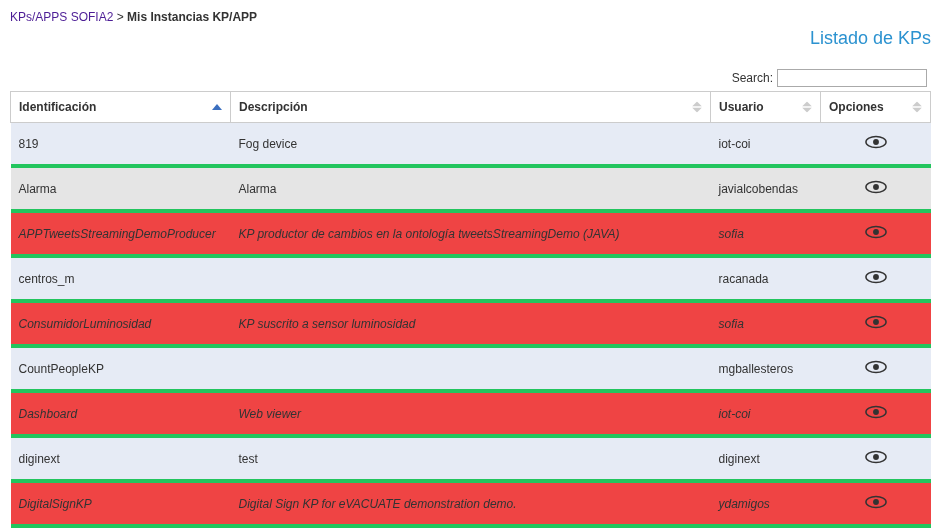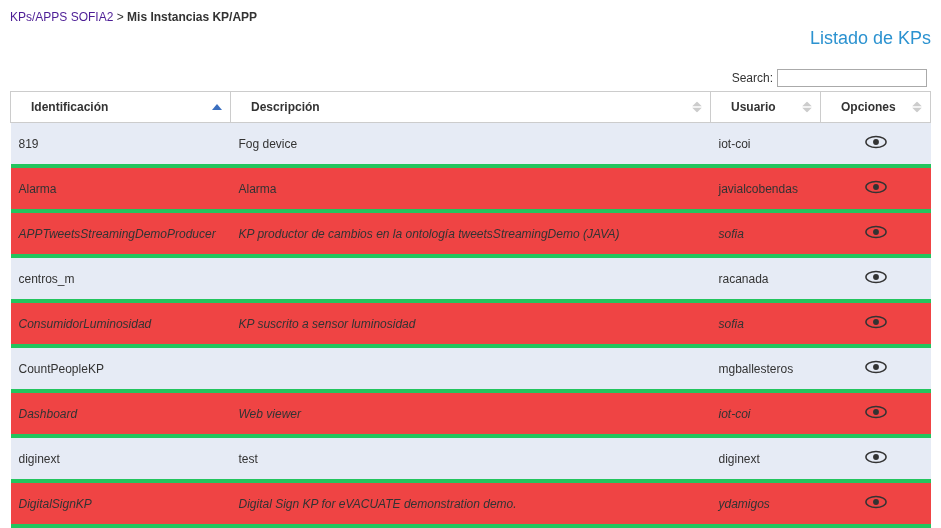--- a/index.html
+++ b/index.html
@@ -36,41 +36,41 @@
     padding: 1px 3px;
   }
   table.data {
     width: 100%;
     border-collapse: collapse;
   }
   table.data thead th {
     text-align: left;
     background: #fff;
     border: 1px solid #ccc;
-    padding: 8px 20px;
+    padding: 8px 8px;
     font-weight: bold;
     position: relative;
   }
   .sort-arrows {
     position: absolute;
     right: 8px;
     top: 50%;
     transform: translateY(-50%);
     display: flex;
     flex-direction: column;
     line-height: 0;
     gap: 1px;
   }
   .sort-arrows svg { display: block; }
   .sort-asc { fill: #3b6fbf; }
   .sort-inactive { fill: #ccc; }
   table.data tbody tr { border-bottom: 4px solid #22c55e; }
   table.data tbody tr.odd { background: #e6ebf5; }
   table.data tbody tr.even { background: #ef4444; font-style: italic; }
-  table.data tbody tr.selected { background: #ef4444; }
+  table.data tbody tr.selected { background: #e5e5e5; }
   table.data tbody td { padding: 12px 8px; vertical-align: middle; }
   td.col-id { width: 220px; }
   td.col-user { width: 100px; }
   td.col-opt { width: 110px; text-align: center; }
   .eye-icon svg { width: 22px; height: 14px; display: inline-block; }
 </style>
 </head>
 <body>
 
 <div class="breadcrumb">

